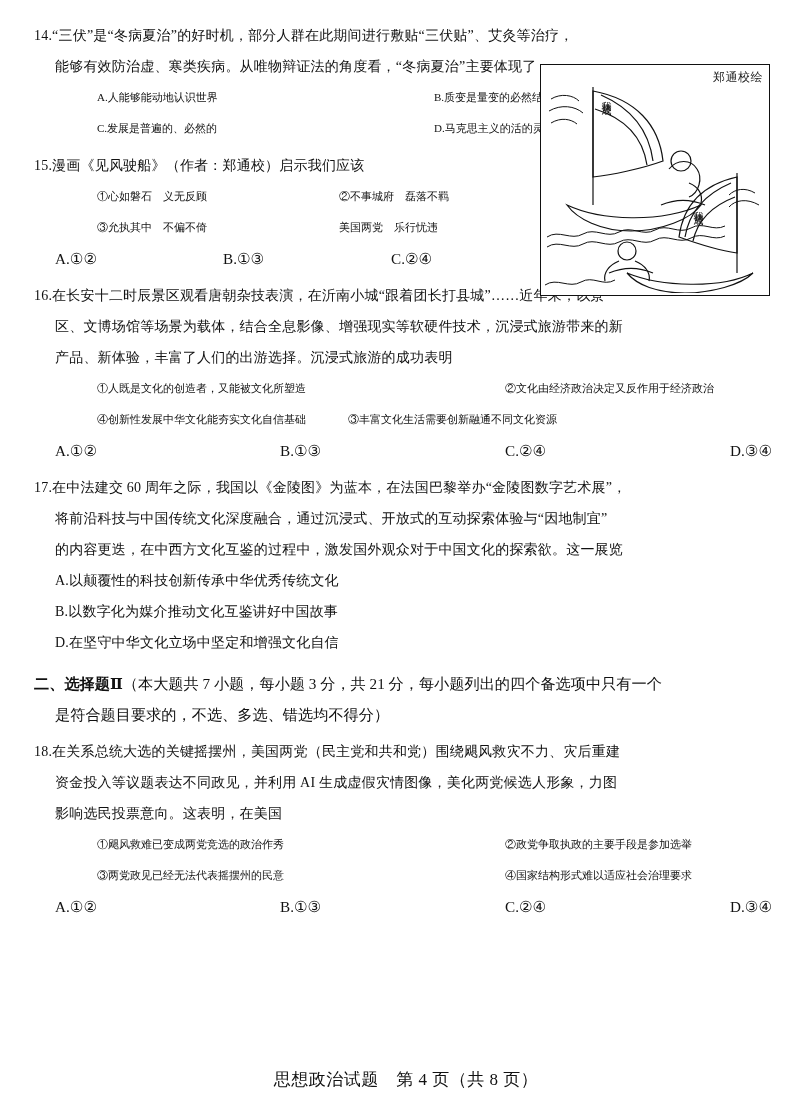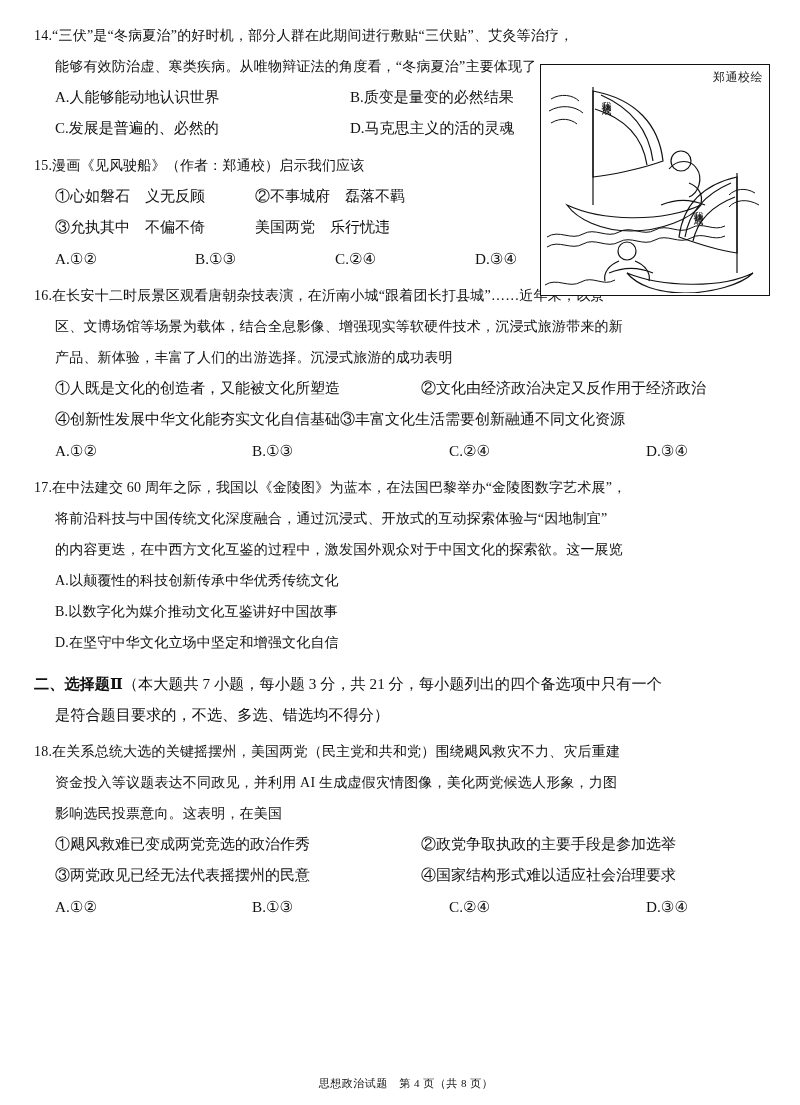--- a/index.html
+++ b/index.html
@@ -42,26 +42,28 @@
   }
   .hang {
     padding-left: 21px;
   }
   
   .opts2 {
     display: flex;
     padding-left: 21px;
   }
   .opts2 > div {
-    font-size: 15px;
-    line-height: 31px;
+    font-size: 11px;
+    line-height: 31px;
+    margin-left: 42px;
   }
   .abcd {
     display: flex;
     padding-left: 21px;
+    gap: 28px;
   }
   .abcd > div {
     font-size: 15.2px;
     line-height: 31px;
   }
   .section-title {
     font-size: 15.2px;
     line-height: 31px;
     font-weight: bold;
   }
@@ -105,21 +107,21 @@
     writing-mode: vertical-rl;
     color: #111;
     letter-spacing: 2px;
   }
   .footer {
     position: absolute;
     left: 12px;
     right: 0;
     bottom: 14px;
     text-align: center;
-    font-size: 11px;
+    font-size: 17px;
     letter-spacing: 0.5px;
   }
 </style>
 </head>
 <body>
 
 <div class="page">
 
   <div class="content">
 

